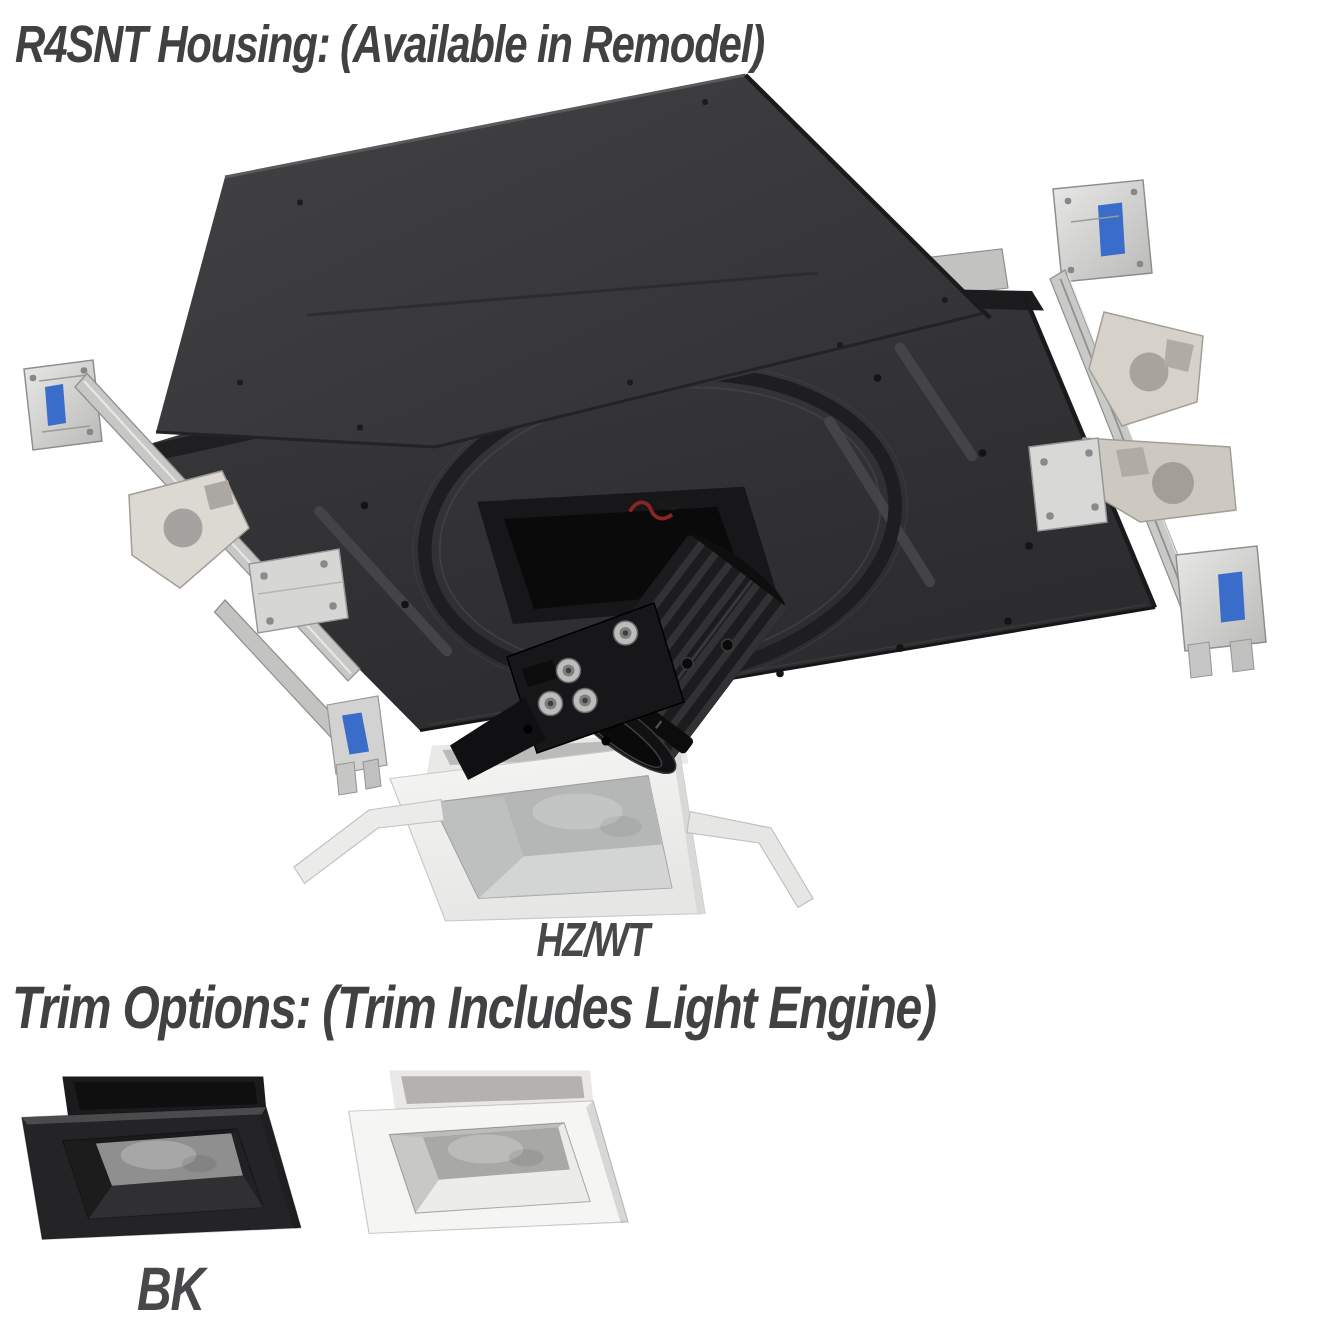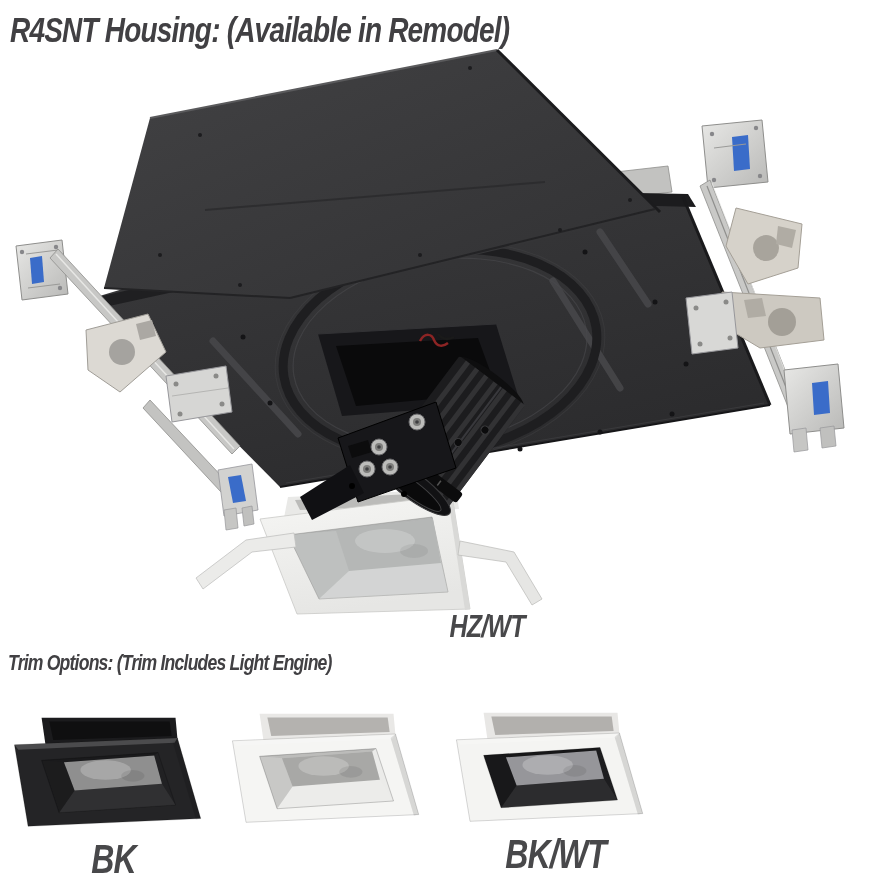--- a/index.html
+++ b/index.html
@@ -3,22 +3,22 @@
 <meta charset="utf-8">
 <style>
   html,body{margin:0;padding:0;background:#fff;}
   body{width:879px;height:879px;font-family:"Liberation Sans",sans-serif;}
   .stage{position:relative;width:879px;height:879px;background:var(--page-bg,#fff);overflow:hidden;}
   svg{display:block;}
   .heading{position:absolute;font-weight:bold;font-style:italic;white-space:nowrap;color:var(--title-text,#414043);}
   .squeeze{display:inline-block;transform:scaleX(.8);transform-origin:0 50%;letter-spacing:-1px;}
   .csqueeze{display:inline-block;transform:scaleX(.78);transform-origin:50% 50%;letter-spacing:-1px;}
   #title{left:10px;top:10px;font-size:35px;}
-  #trim-heading{left:8px;top:650px;font-size:22px;}
-  #hzwt-label{position:absolute;left:255px;top:608px;width:280px;text-align:right;font-size:32px;
+  #trim-heading{left:8px;top:650px;font-size:40px;}
+  #hzwt-label{position:absolute;left:255px;top:608px;width:280px;text-align:center;font-size:32px;
     font-weight:bold;font-style:italic;color:var(--label-text,#48484a);}
   .cell{position:absolute;width:212px;text-align:center;}
   .cell .swatch-label{font-size:41px;font-weight:bold;font-style:italic;color:var(--label-text,#48484a);line-height:1.1;}
   #cell-bk{left:8px;top:706px;}
   #cell-wt{left:226px;top:702px;}
   #cell-bkwt{left:450px;top:701px;}
   #cell-hz{left:646px;top:699px;}
   
   .sw-bk  {--flange:#242426;--collar:#1b1b1d;--collarIn:#0f0f10;--recess:#212123;--reflector:#8f8f8f;}
   .sw-wt  {--flange:#f5f5f3;--collar:#e9e8e6;--collarIn:#b4b2af;--recess:#ebebe9;--reflector:#a8a8a6;}
@@ -292,23 +292,15 @@
       <span class="csqueeze">BK</span>
     </div>
   </div>
 
   <div id="cell-wt" class="cell">
     <svg class="sw-wt" width="205" height="131" viewBox="0 0 210 135">
         <use href="#trimShape"></use>
       </svg>
   </div>
 
-  <div id="cell-bkwt" class="cell">
-    <svg class="sw-bkwt" width="205" height="131" viewBox="0 0 210 135">
-        <use href="#trimShape"></use>
-      </svg>
-    <div class="swatch-label">
-      <span class="csqueeze">BK/WT</span>
-    </div>
-  </div>
 
 
 </div>
 
 </body></html>

